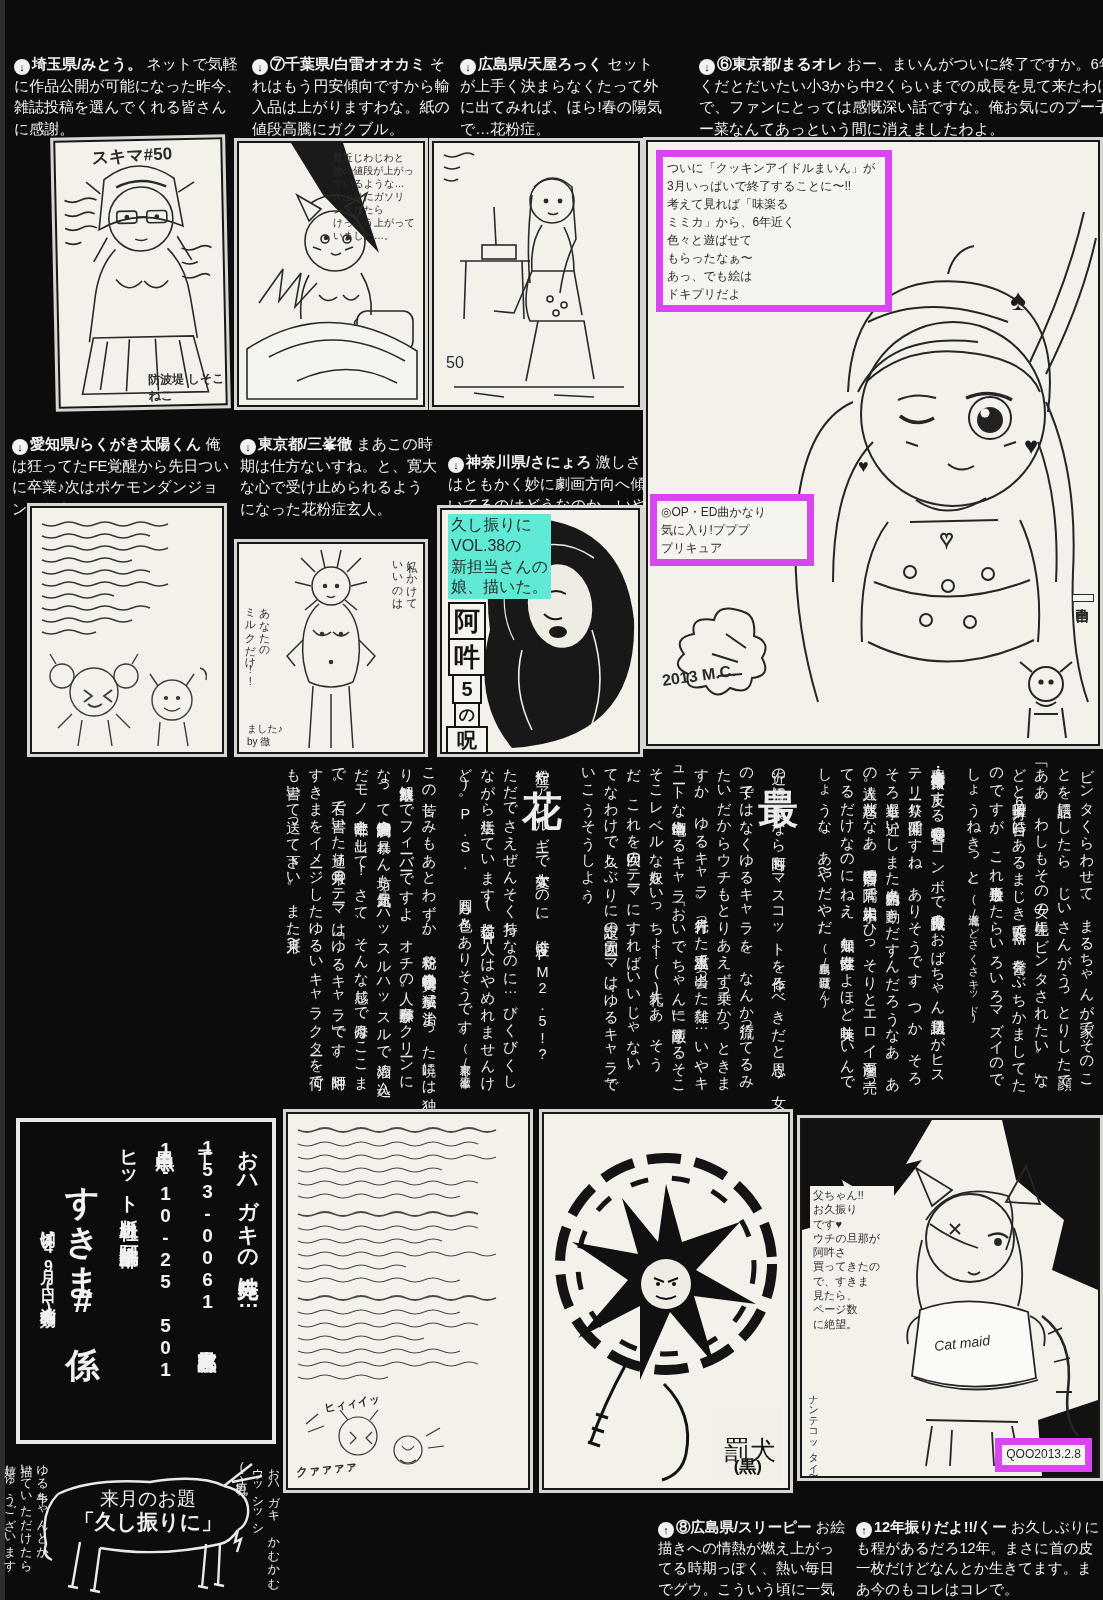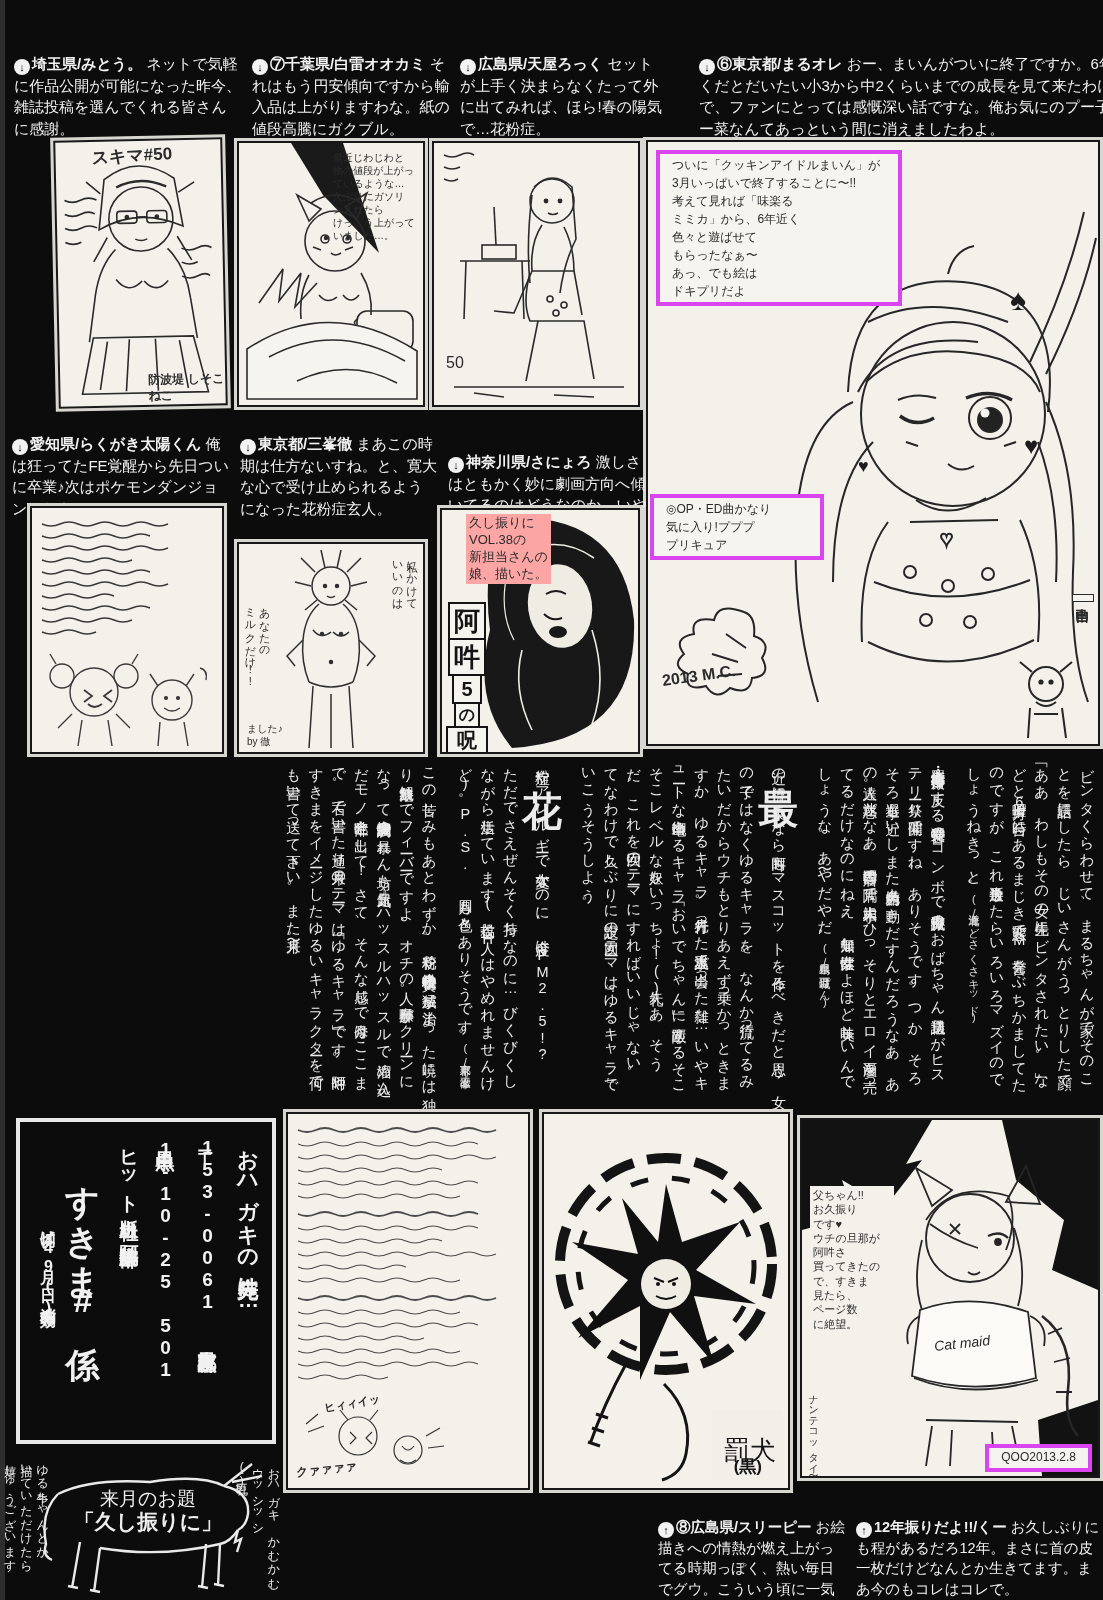--- a/index.html
+++ b/index.html
@@ -18,21 +18,21 @@
 
   
   .panel{position:absolute;background:#f3f1ea;border:2px solid #181818;
          box-shadow:0 0 0 3px #d8d6d0;}
   .panel svg{position:absolute;left:0;top:0;}
   .hand{position:absolute;color:#2b2b2b;font-size:11px;line-height:1.3;}
   .pre{white-space:pre-line;}
   .vhand{writing-mode:vertical-rl;text-orientation:upright;}
   .ruled{background-image:repeating-linear-gradient(to bottom,transparent 0 17px,#8a8a8a 17px 18px);
          line-height:18px;font-size:12px;}
-  .boxed{border:4px solid #d946ef;background:#f6f4ee;padding:2px 12px;}
+  .boxed{border:7px solid #d946ef;background:#f6f4ee;padding:2px 4px;}
 
   
   .vwrap{position:absolute;left:6px;top:758px;width:1092px;height:336px;direction:rtl;}
   .vgroup{display:inline-block;vertical-align:top;height:100%;writing-mode:vertical-rl;
           text-orientation:upright;direction:ltr;color:#ececec;font-size:14.5px;
           line-height:1.56;letter-spacing:.5px;margin-left:9px;}
   .dropcap{font-size:40px;font-weight:bold;line-height:1.05;}
   .sig{font-size:11px;opacity:.95;}
 
   
@@ -263,21 +263,21 @@
 
 <div class="panel" style="left:440px;top:508px;width:196px;height:242px">
   <svg width="196" height="242" viewBox="0 0 196 242" fill="none">
     <path d="M60 8 Q180 0 192 110 Q196 230 70 238 Q30 190 48 120 Q40 60 60 8 Z" fill="#181818"></path>
     <ellipse cx="118" cy="96" rx="32" ry="42" fill="#efece4" transform="rotate(-8 118 96)"></ellipse>
     <path d="M104 84 q10-6 20 0 M102 104 q8 8 18 4" stroke="#181818" stroke-width="2" fill="none"></path>
     <ellipse cx="116" cy="122" rx="9" ry="6" fill="#181818"></ellipse>
     <path d="M86 40 Q120 26 152 48 M80 140 Q70 180 90 220 M150 120 Q166 170 150 214" stroke="#efece4" stroke-width="1.6" fill="none"></path>
     <path d="M66 60 q-10 40 6 70" stroke="#efece4" stroke-width="1.2" fill="none"></path>
   </svg>
-  <div class="hand pre" style="left:24px;top:4px;font-size:13px;background:#fca5a5;padding:1px 3px">久し振りに
+  <div class="hand pre" style="left:6px;top:4px;font-size:16px;background:#5eead4;padding:1px 3px">久し振りに
 VOL.38の
 新担当さんの
 娘、描いた。</div>
   <div class="bigchar" style="left:6px;top:92px;width:34px;height:34px;font-size:26px;line-height:34px">阿</div>
   <div class="bigchar" style="left:6px;top:128px;width:34px;height:34px;font-size:26px;line-height:34px">吽</div>
   <div class="bigchar" style="left:10px;top:164px;width:26px;height:26px;font-size:20px;line-height:26px">5</div>
   <div class="bigchar" style="left:12px;top:192px;width:22px;height:22px;font-size:16px;line-height:22px">の</div>
   <div class="bigchar" style="left:4px;top:216px;width:38px;height:24px;font-size:20px;line-height:24px">呪</div>
 </div>
 

